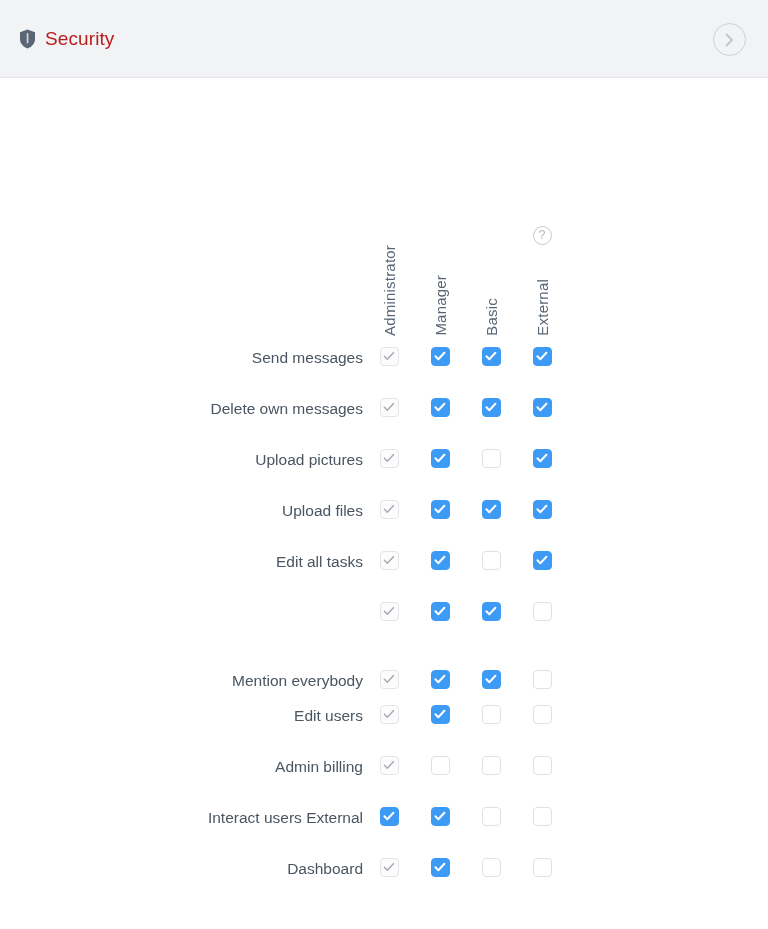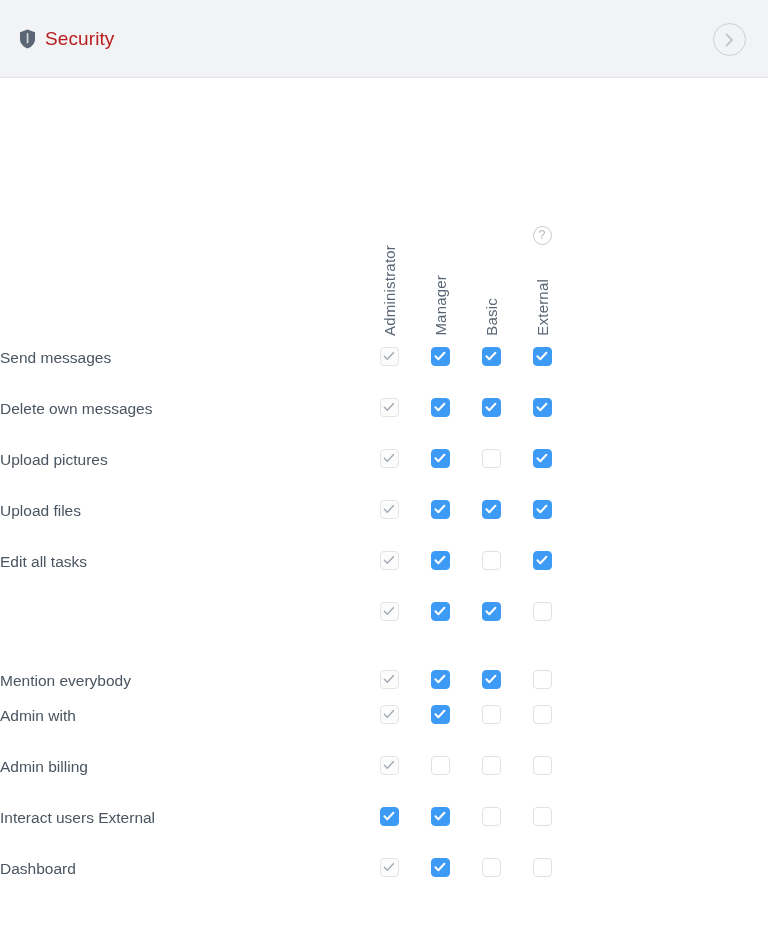--- a/index.html
+++ b/index.html
@@ -89,20 +89,21 @@
     text-align: center;
     cursor: pointer;
     font-family: "Liberation Sans", sans-serif;
   }
 
   .perm-row { position: absolute; left: 0; width: 768px; height: 22px; }
   .perm-label {
     position: absolute;
     left: 0;
     width: 363px;
+    text-align: right;
     font-size: 15.5px;
     color: #4a5561;
     line-height: 22px;
     white-space: nowrap;
   }
 
   
   .cb {
     position: absolute;
     top: 0;
@@ -294,21 +295,21 @@
           </svg>
         </span>
         <span class="cb checked" style="left: 481.5px;">
           <svg width="16" height="16" viewBox="0 0 16 16">
             <path d="M3.4 8.3 L6.3 11.2 L12.4 4.7" fill="none" stroke="#ffffff" stroke-width="2" stroke-linecap="round" stroke-linejoin="round"></path>
           </svg>
         </span>
         <span class="cb unchecked" style="left: 532.5px;"></span>
       </div>
       <div class="perm-row" style="top: 627px;">
-        <div class="perm-label">Admin with</div>
+        <div class="perm-label">Edit users</div>
         <span class="cb disabled" style="left: 379.5px;">
           <svg width="16" height="16" viewBox="0 0 16 16">
             <path d="M3.4 8.3 L6.3 11.2 L12.4 4.7" fill="none" stroke="#a8aeb5" stroke-width="1.6" stroke-linecap="round" stroke-linejoin="round"></path>
           </svg>
         </span>
         <span class="cb checked" style="left: 430.5px;">
           <svg width="16" height="16" viewBox="0 0 16 16">
             <path d="M3.4 8.3 L6.3 11.2 L12.4 4.7" fill="none" stroke="#ffffff" stroke-width="2" stroke-linecap="round" stroke-linejoin="round"></path>
           </svg>
         </span>

